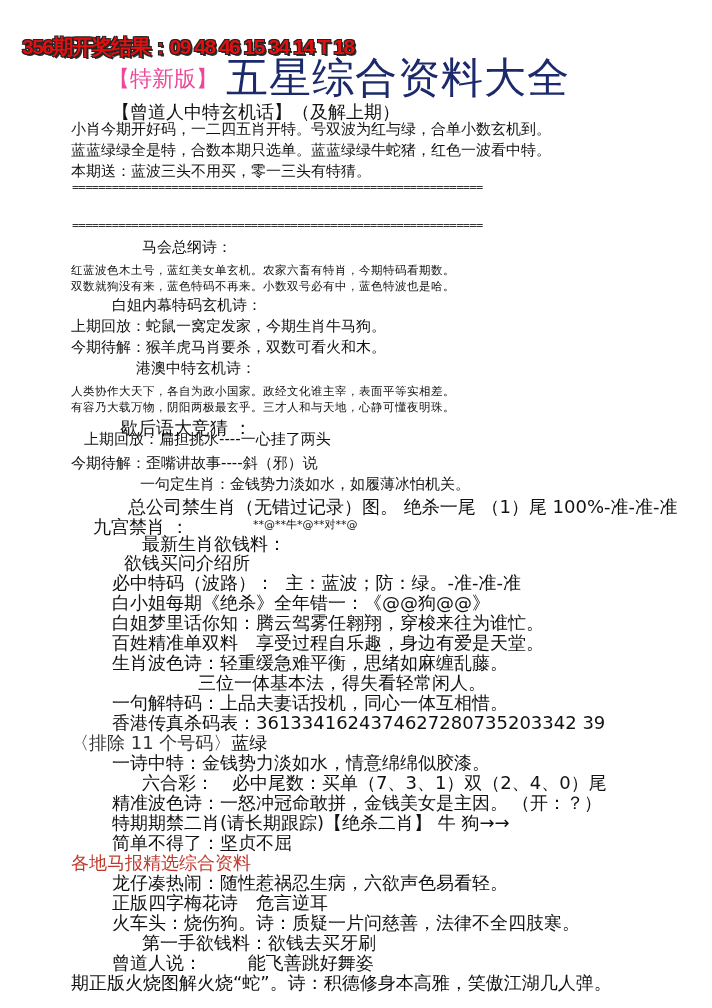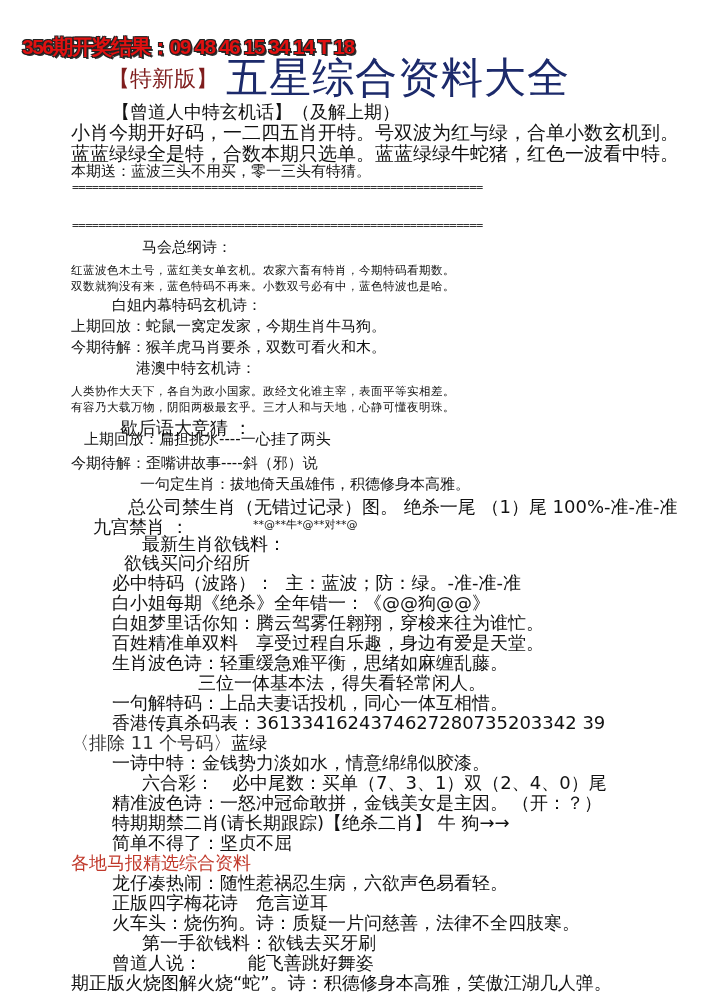--- a/index.html
+++ b/index.html
@@ -2,25 +2,25 @@
 <html><head>
 <meta charset="utf-8">
 <style>
   html, body { margin: 0; padding: 0; background: #ffffff; }
   body { width: 712px; height: 1008px; position: relative; overflow: hidden;
          font-family: "DejaVu Sans", "Liberation Sans", sans-serif; color: #111; }
   .abs { position: absolute; white-space: nowrap; }
   .banner { left: 22px; top: 33px; font-family: "Liberation Sans", sans-serif; font-weight: bold;
             font-size: 21px; letter-spacing: -1.5px; color: #e01010;
             text-shadow: 1px 1px 0 #222, -1px -1px 0 #222, 1px -1px 0 #222, -1px 1px 0 #222, 2px 2px 0 #333; z-index: 5; }
-  .edition { left: 108px; top: 64px; font-family: "DejaVu Serif", serif; font-size: 22px; color: #7f1d1d; }
+  .edition { left: 108px; top: 64px; font-family: "DejaVu Serif", serif; font-size: 22px; color: #ec4899; }
   .main-title { left: 226px; top: 50px; font-family: "DejaVu Serif", serif; font-size: 42px; color: #1c2a6b; letter-spacing: 1px; }
   .t13 { font-size: 18px; }
   .t15 { font-size: 15px; }
-  .t16 { font-size: 19px; }
+  .t16 { font-size: 15px; }
   .t11 { font-size: 11.5px; letter-spacing: 0.5px; }
   .divider { left: 72px; font-family: "DejaVu Sans Mono", monospace; font-size: 12px; color: #333; letter-spacing: -0.6px; }
   .red { color: #c0392b; }
   .exclude-label { color: #333; }
 </style>
 </head>
 <body>
 
 <div class="abs banner">356期开奖结果：09 48 46 15 34 14 T 18</div>
 <div class="abs edition">【特新版】</div>
@@ -50,21 +50,21 @@
 <div class="abs t11" style="left:71px;top:400px;">有容乃大载万物，阴阳两极最玄乎。三才人和与天地，心静可懂夜明珠。</div>
 
 <div class="abs t13" style="left:120px;top:416px;">歇后语大竞猜 ：</div>
 <div class="abs t15" style="left:84px;top:430px;">
   <span>上期回放：</span><span>扁担挑水----一心挂了两头</span>
 </div>
 <div class="abs t15" style="left:71px;top:454px;">
   <span>今期待解：</span><span>歪嘴讲故事----斜（邪）说</span>
 </div>
 
-<div class="abs t15" style="left:140px;top:475px;">一句定生肖：拔地倚天虽雄伟，积德修身本高雅。</div>
+<div class="abs t15" style="left:140px;top:475px;">一句定生肖：金钱势力淡如水，如履薄冰怕机关。</div>
 <div class="abs t13" style="left:128px;top:495px;">总公司禁生肖（无错过记录）图。 绝杀一尾 （1）尾 100%-准-准-准</div>
 <div class="abs t13" style="left:93px;top:515px;">九宫禁肖 ：</div>
 <div class="abs" style="left:253px;top:517px;font-size:11px;">**@**牛*@**对**@</div>
 
 <div class="abs t13" style="left:142px;top:532px;">最新生肖欲钱料：</div>
 <div class="abs t13" style="left:124px;top:551px;">欲钱买问介绍所</div>
 <div class="abs t13" style="left:112px;top:571px;">
   <span>必中特码（波路）：</span>&nbsp;&nbsp;<span>主：蓝波；防：绿。-准-准-准</span>
 </div>
 <div class="abs t13" style="left:112px;top:591px;">白小姐每期《绝杀》全年错一：《@@狗@@》</div>

